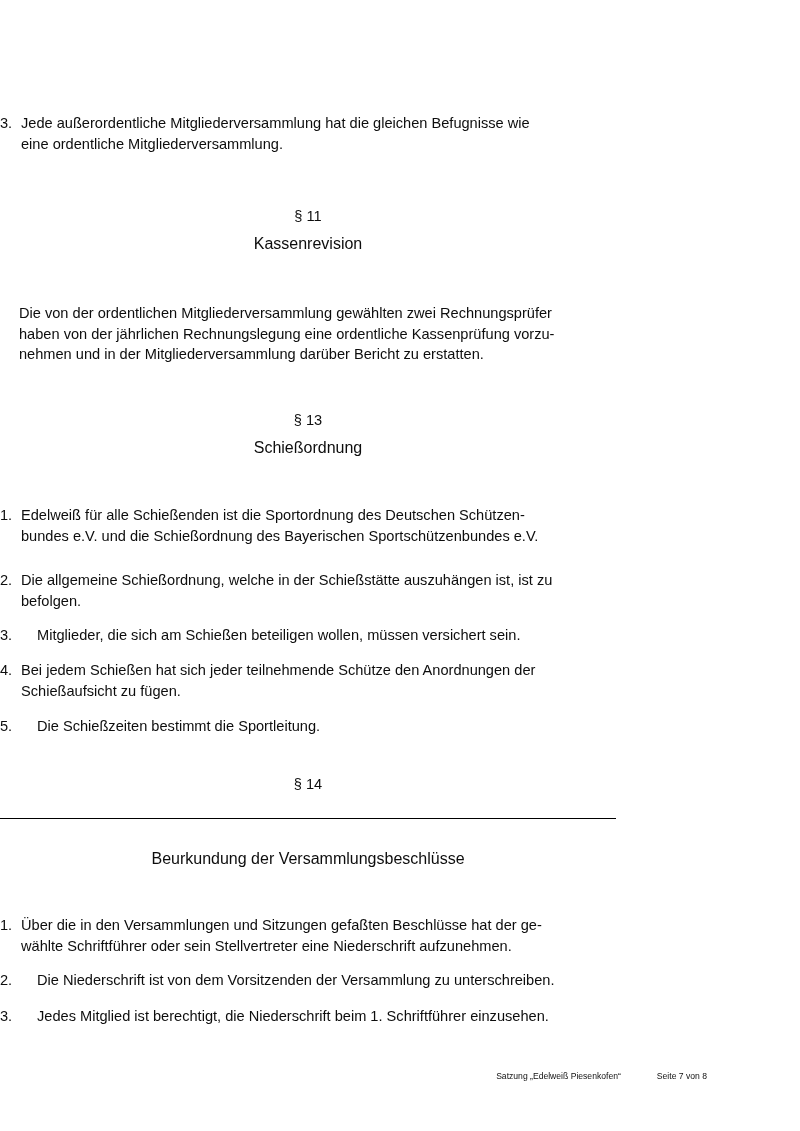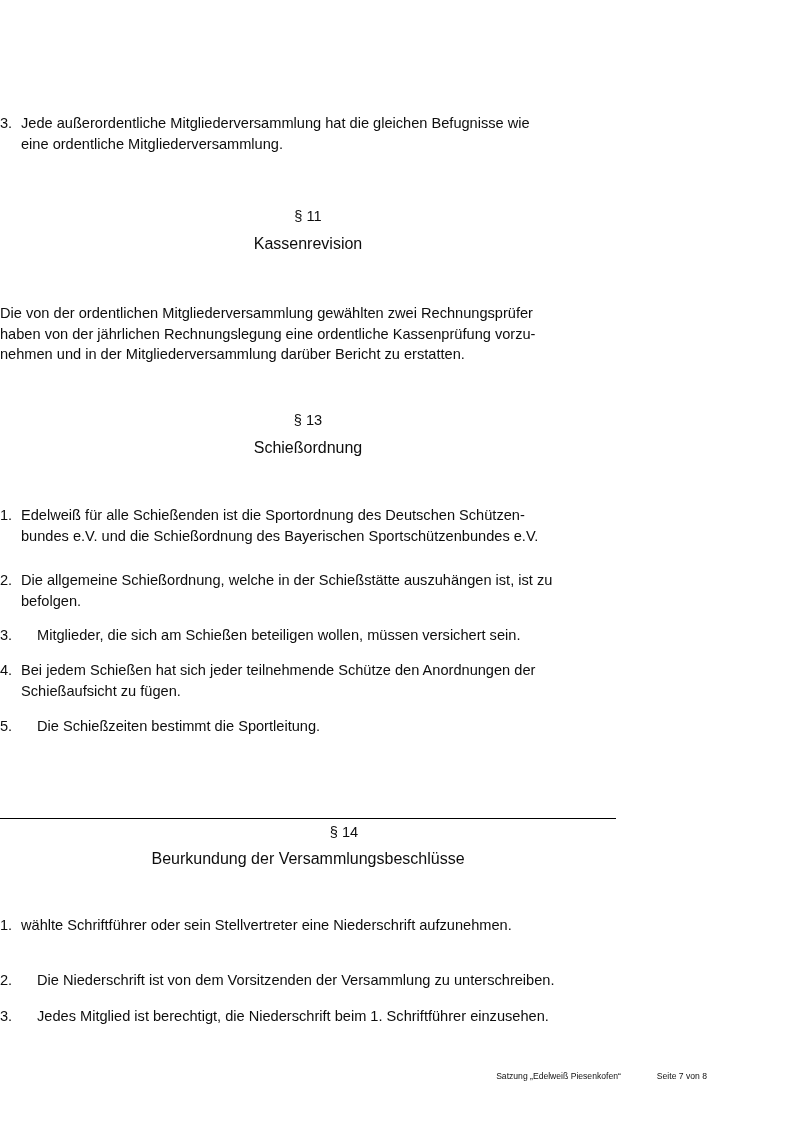--- a/index.html
+++ b/index.html
@@ -114,21 +114,21 @@
     <span class="marker">3.</span>
     <span class="body">
       <span class="jline">Jede außerordentliche Mitgliederversammlung hat die gleichen Befugnisse wie</span>
       <span class="jline last">eine ordentliche Mitgliederversammlung.</span>
     </span>
   </div>
 
   <div class="abs section-num" style="top:206px;">§ 11</div>
   <div class="abs section-head" style="top:234px;">Kassenrevision</div>
 
-  <div class="abs para" style="top:303px;">
+  <div class="abs para" style="top:303px;padding-left:19px;">
     <span class="jline">Die von der ordentlichen Mitgliederversammlung gewählten zwei Rechnungsprüfer</span>
     <span class="jline">haben von der jährlichen Rechnungslegung eine ordentliche Kassenprüfung vorzu-</span>
     <span class="jline last">nehmen und in der Mitgliederversammlung darüber Bericht zu erstatten.</span>
   </div>
 
   <div class="abs section-num" style="top:410px;">§ 13</div>
   <div class="abs section-head" style="top:438px;">Schießordnung</div>
 
   <div class="abs item" style="top:505px;">
     <span class="marker">1.</span>
@@ -162,26 +162,27 @@
   </div>
 
   <div class="abs item" style="top:716px;">
     <span class="marker">5.</span>
     <span class="body left">
       <span class="jline last">Die Schießzeiten bestimmt die Sportleitung.</span>
     </span>
   </div>
 
   <hr class="rule abs" style="top:818px;">
-  <div class="abs section-num" style="top:822px;padding-left:36px;">§ 14</div>
+  <div class="abs section-num" style="top:774px;">§ 14</div>
   <div class="abs section-head" style="top:849px;">Beurkundung der Versammlungsbeschlüsse</div>
 
   <div class="abs item" style="top:915px;">
     <span class="marker">1.</span>
     <span class="body">
+      <span class="jline">Über die in den Versammlungen und Sitzungen gefaßten Beschlüsse hat der ge-</span>
       <span class="jline last">wählte Schriftführer oder sein Stellvertreter eine Niederschrift aufzunehmen.</span>
     </span>
   </div>
 
   <div class="abs item" style="top:970px;">
     <span class="marker">2.</span>
     <span class="body left">
       <span class="jline last">Die Niederschrift ist von dem Vorsitzenden der Versammlung zu unterschreiben.</span>
     </span>
   </div>

